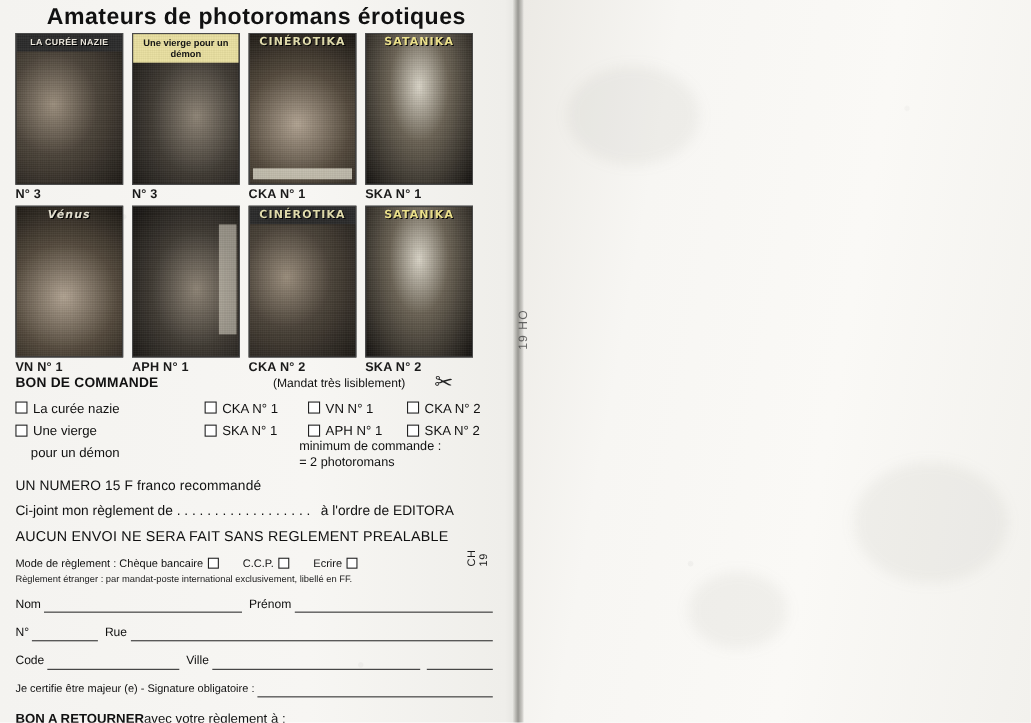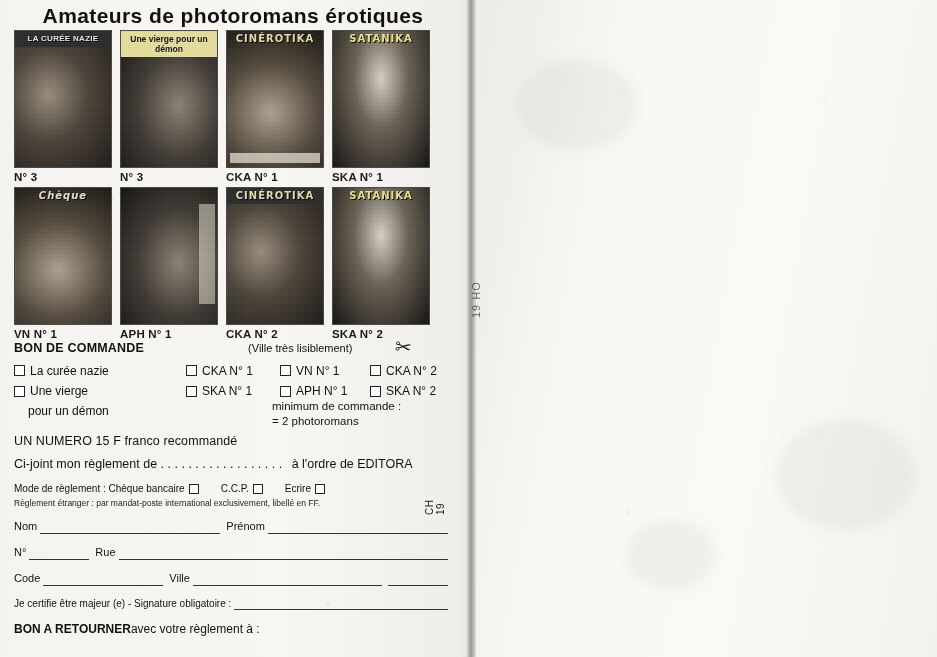--- a/index.html
+++ b/index.html
@@ -374,21 +374,21 @@
           <div class="cap">SKA N° 1</div>
         </div>
 
       </div>
 
       <div class="row">
 
         <div class="cell">
           <div class="cover">
             <div class="photoC"></div>
-            <div class="logo-strip logo-venus">Chèque</div>
+            <div class="logo-strip logo-venus">Vénus</div>
             <div class="grain"></div>
           </div>
           <div class="cap">VN N° 1</div>
         </div>
 
         <div class="cell">
           <div class="cover">
             <div class="photoB"></div>
             <div class="cover-sidebar"></div>
             <div class="grain"></div>
@@ -417,21 +417,21 @@
       </div>
     </div>
 
     <div class="scissors">✂</div>
     <div class="dashline"></div>
 
     <div class="form">
 
       <div class="form-head">
         <span class="bold">BON DE COMMANDE</span>
-        <span class="note">(Ville très lisiblement)</span>
+        <span class="note">(Mandat très lisiblement)</span>
       </div>
 
       <div class="checks">
         <div class="col col1">
           <div class="chk">
             <span class="box"></span>
             <span>La curée nazie</span>
           </div>
           <div class="chk">
             <span class="box"></span>
@@ -479,20 +479,21 @@
         <div>= 2 photoromans</div>
       </div>
 
       <div class="price">UN NUMERO 15 F franco recommandé</div>
 
       <div class="cijoint">
         <span>Ci-joint mon règlement de . . . . . . . . . . . . . . . . . .</span>
         <span style="margin-left:6px;">à l'ordre de EDITORA</span>
       </div>
 
+      <div class="aucun">AUCUN ENVOI NE SERA FAIT SANS REGLEMENT PREALABLE</div>
 
       <div class="mode">
         <span>Mode de règlement : Chèque bancaire</span>
         <span class="box"></span>
         <span style="width:14px;"></span>
         <span>C.C.P.</span>
         <span class="box"></span>
         <span style="width:14px;"></span>
         <span>Ecrire</span>
         <span class="box"></span>

